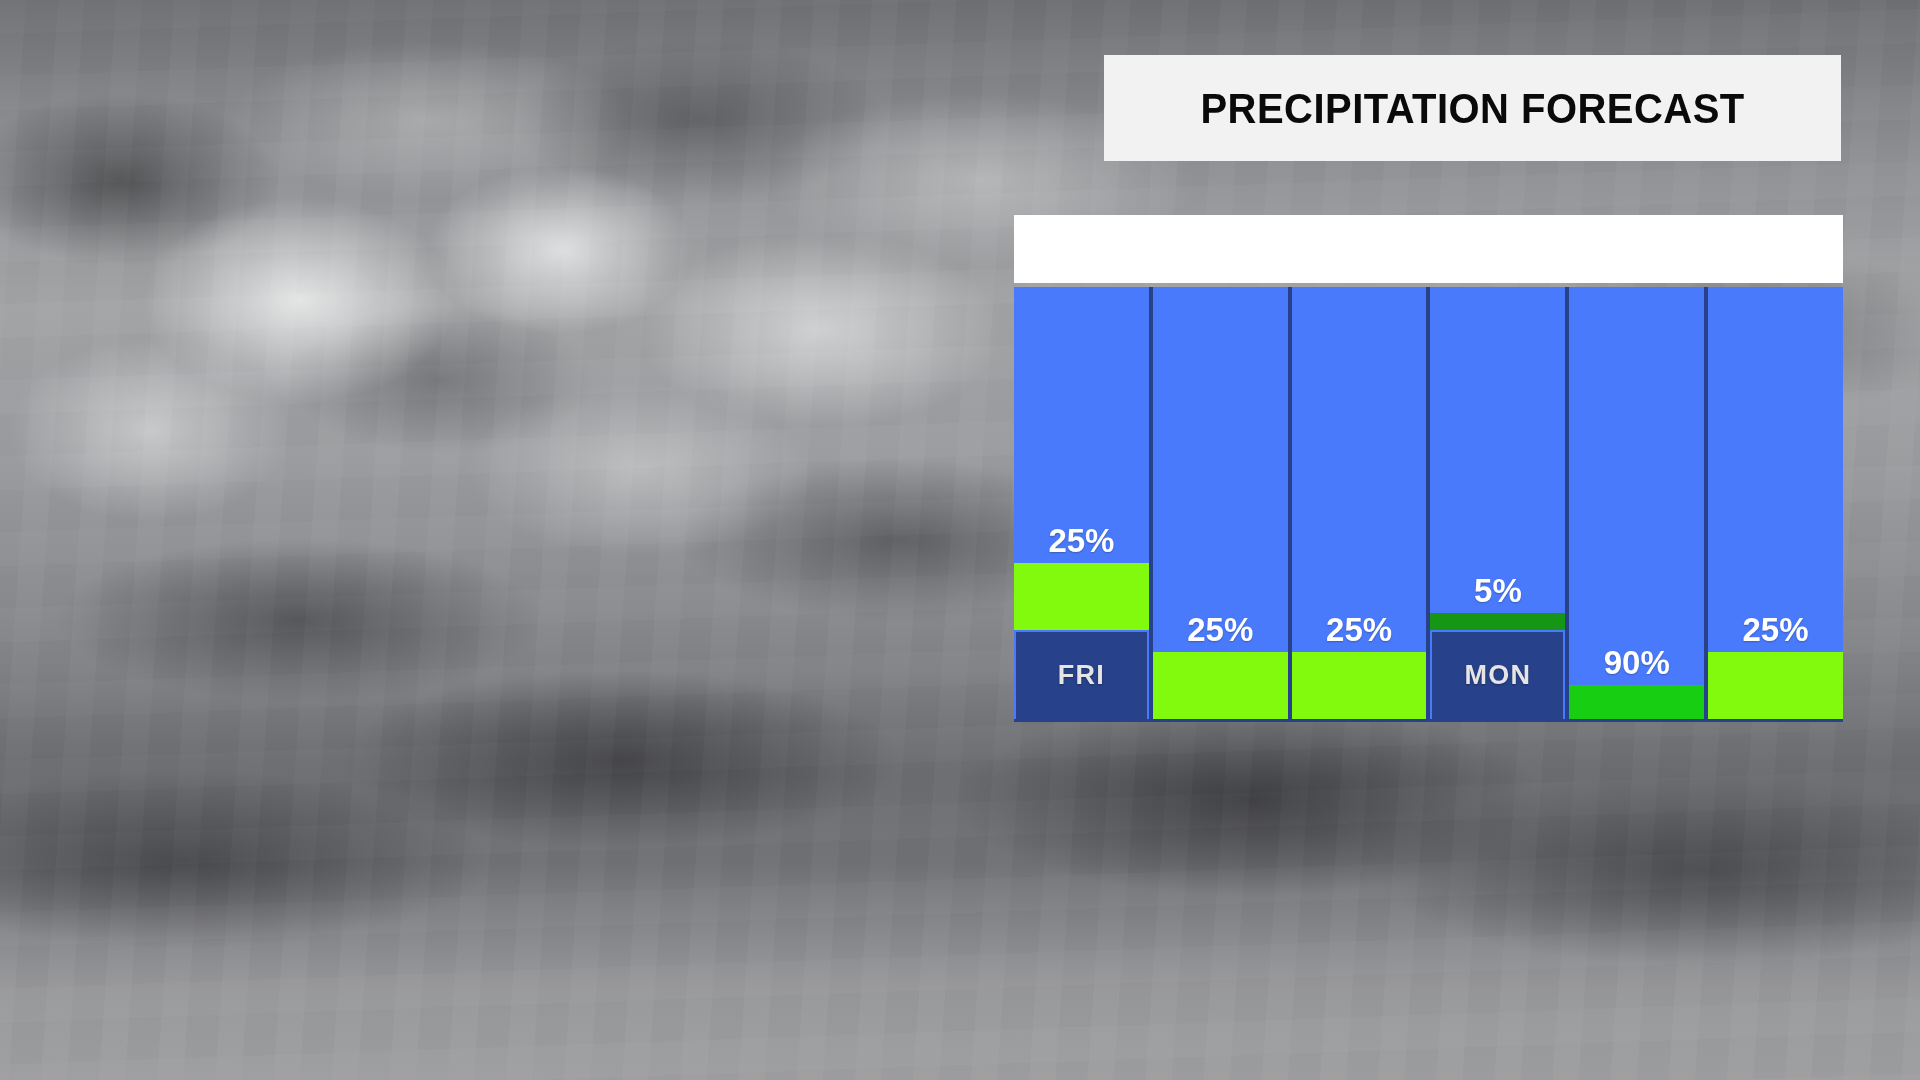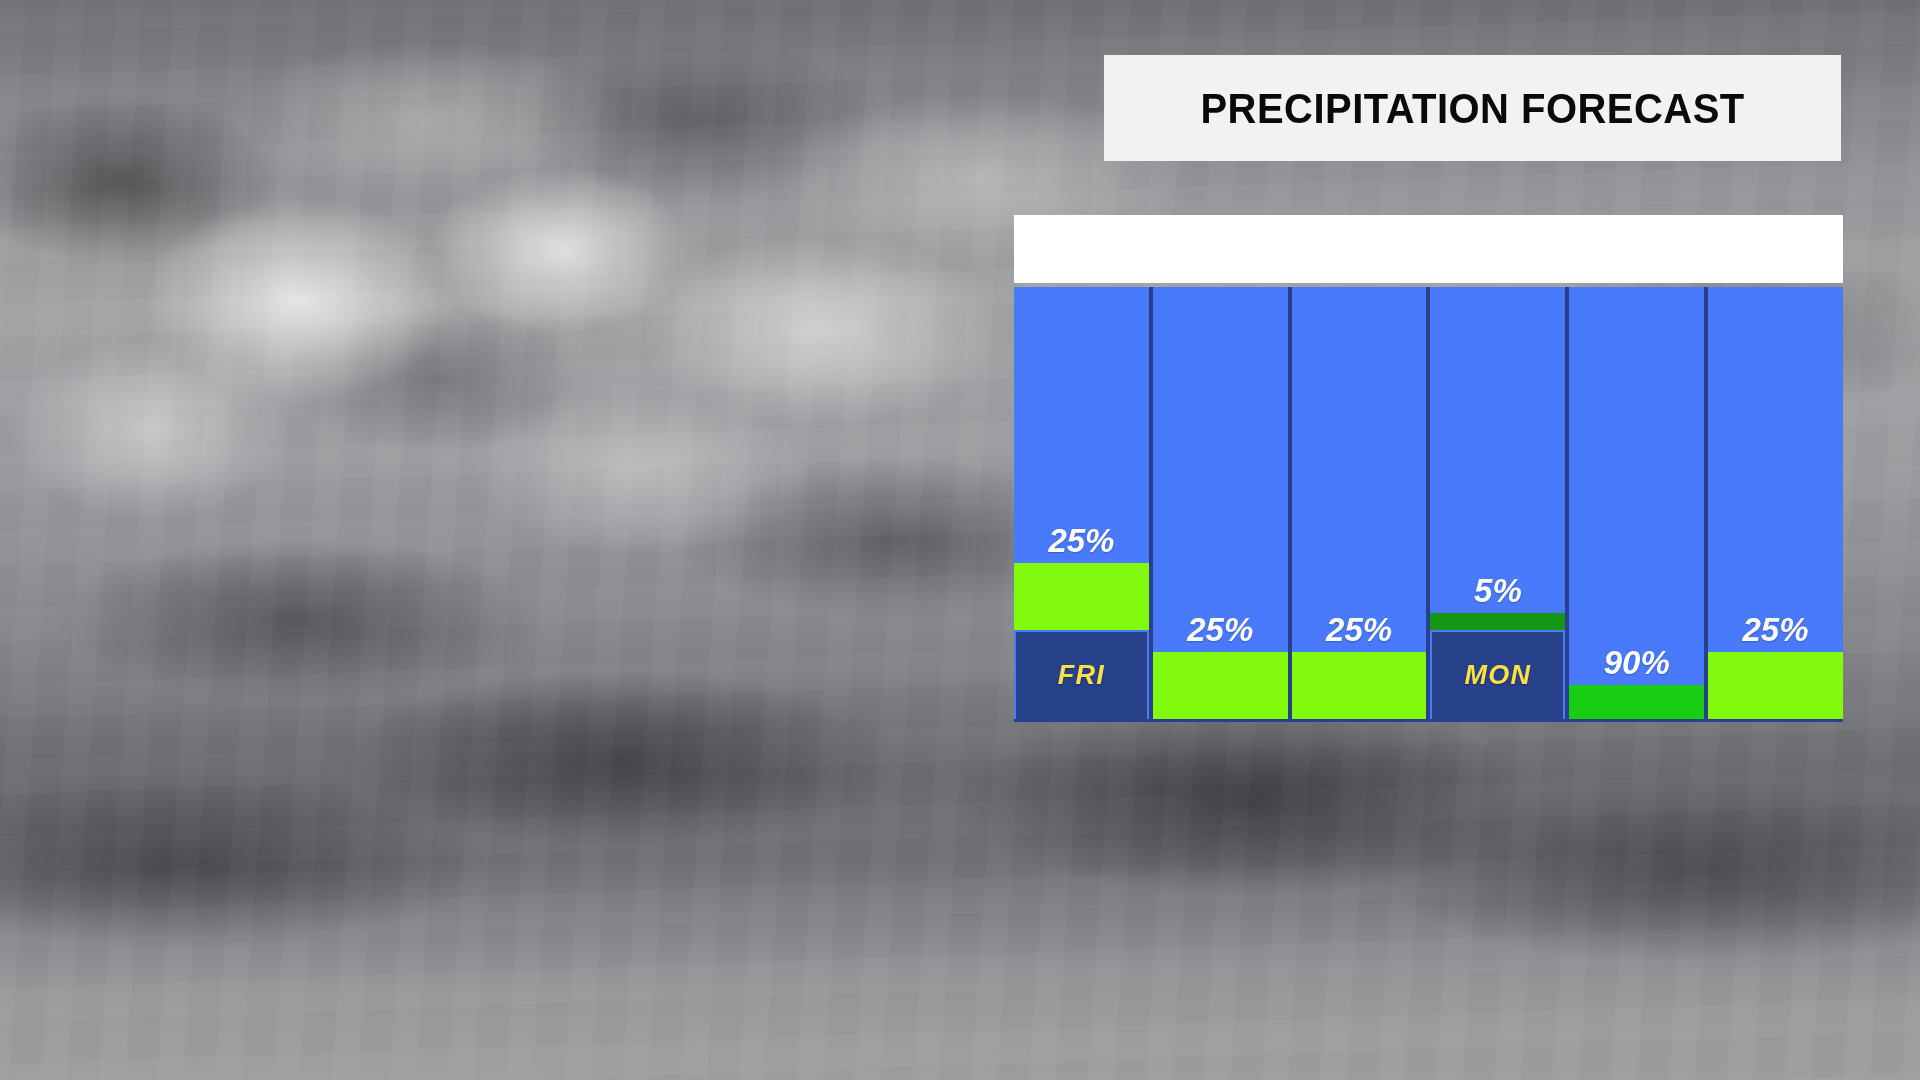--- a/index.html
+++ b/index.html
@@ -88,21 +88,20 @@
     width:829px; height:68px;
     background:#ffffff;
   }
   #columns {
     position:absolute; left:0; top:72px;
     width:829px; height:435px;
     background:#27418a;            
     display:flex;
     gap:4px;
     padding:0 0 3px 0;
-    font-style:italic;
   }
 
   .day-column {
     flex:1 1 0;
     position:relative;
     background:#4a7afc;            
     display:flex;
     flex-direction:column;
     justify-content:flex-end;
     overflow:hidden;
@@ -131,21 +130,21 @@
     width:100%;
     height:89px;
     background:#27418a;
     border:2px solid #4a7afc;
     border-bottom:none;
     display:flex;
     align-items:center;
     justify-content:center;
   }
   .day-label {
-    color:#fde047;
+    color:#e5e5e5;
     font-size:27px;
     font-weight:bold;
     letter-spacing:1.2px;
     text-shadow:0 1px 2px rgba(0,0,0,.3);
   }
 </style>
 </head>
 <body>
 
 <div id="backdrop"></div>

